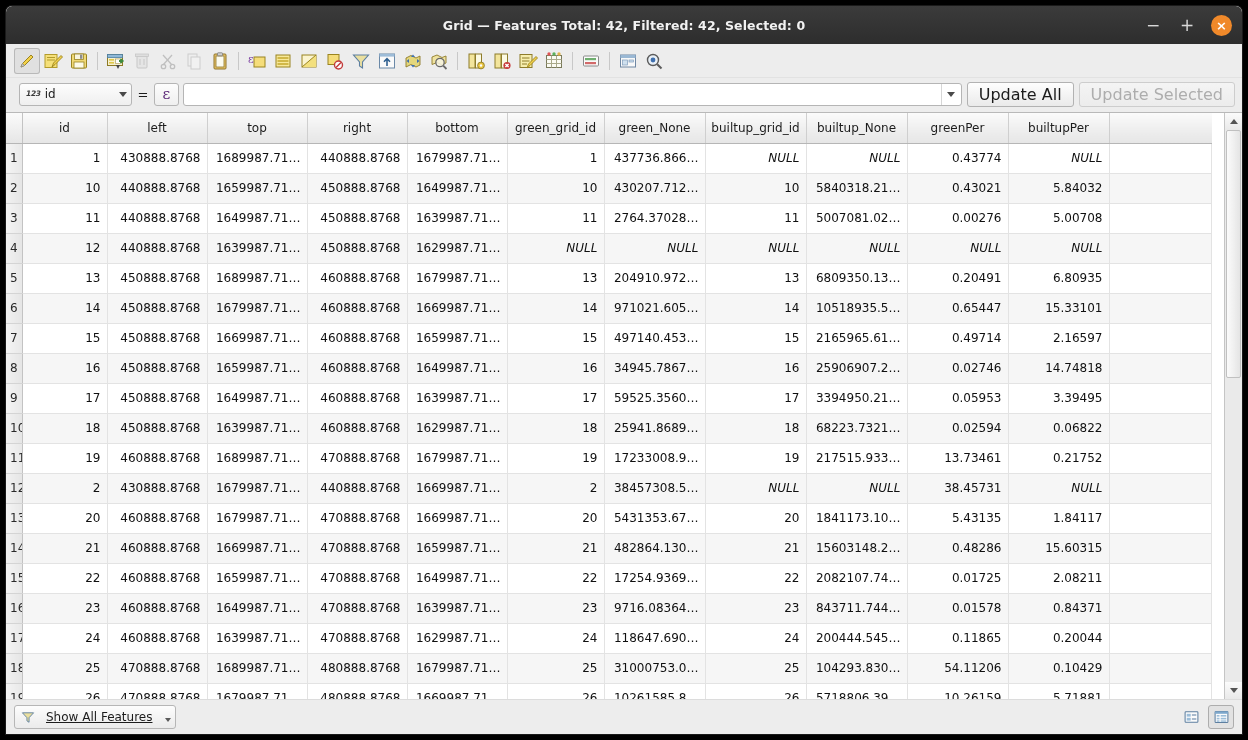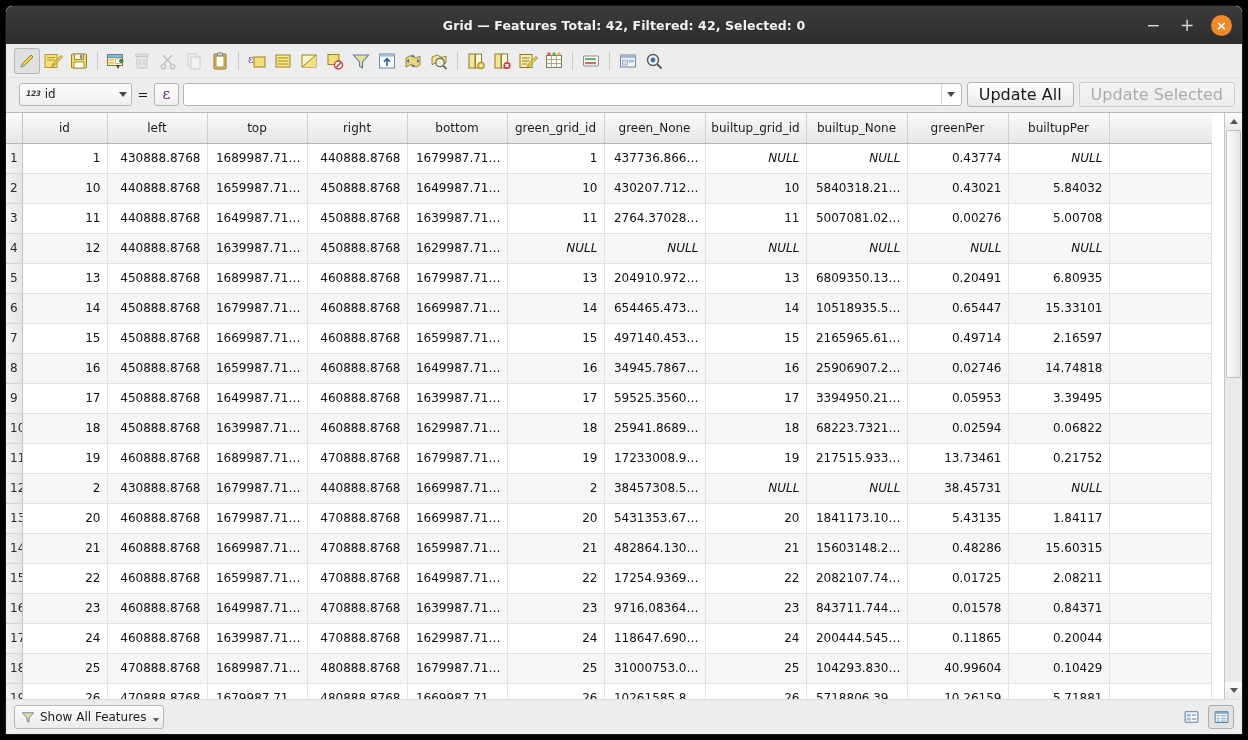--- a/index.html
+++ b/index.html
@@ -345,27 +345,28 @@
     background: #ededed;
     display: flex;
     align-items: center;
     padding: 0 8px;
     border-top: 1px solid #dcdcdc;
   }
   .showall {
     height: 24px;
     display: flex;
     align-items: center;
-    gap: 5px;
+    gap: 11px;
     padding: 0 4px 0 6px;
     border: 1px solid #b6b6b6;
     border-radius: 3px;
     background: linear-gradient(to bottom,#fdfdfd,#ebebeb);
     box-sizing: border-box;
     font-size: 12px;
+    text-decoration: underline;
   }
   .showall .mini-caret {
     width: 0; height: 0;
     border-left: 3.5px solid transparent;
     border-right: 3.5px solid transparent;
     border-top: 4.5px solid #5a5a5a;
     margin-top: 6px;
     margin-left: 2px;
   }
   .status-spacer { flex: 1 1 auto; }
@@ -749,21 +750,21 @@
               <td class="fillercell"></td>
             </tr>
             <tr class="alt">
               <td class="rowhdr">6</td>
               <td>14</td>
               <td>450888.8768</td>
               <td>1679987.71…</td>
               <td>460888.8768</td>
               <td>1669987.71…</td>
               <td>14</td>
-              <td>654465.473…</td>
+              <td>971021.605…</td>
               <td>14</td>
               <td>10518935.5…</td>
               <td>0.65447</td>
               <td>15.33101</td>
               <td class="fillercell"></td>
             </tr>
             <tr>
               <td class="rowhdr">7</td>
               <td>15</td>
               <td>450888.8768</td>
@@ -932,21 +933,21 @@
               <td class="rowhdr">18</td>
               <td>25</td>
               <td>470888.8768</td>
               <td>1689987.71…</td>
               <td>480888.8768</td>
               <td>1679987.71…</td>
               <td>25</td>
               <td>31000753.0…</td>
               <td>25</td>
               <td>104293.830…</td>
-              <td>40.99604</td>
+              <td>54.11206</td>
               <td>0.10429</td>
               <td class="fillercell"></td>
             </tr>
             <tr>
               <td class="rowhdr">19</td>
               <td>26</td>
               <td>470888.8768</td>
               <td>1679987.71…</td>
               <td>480888.8768</td>
               <td>1669987.71…</td>

